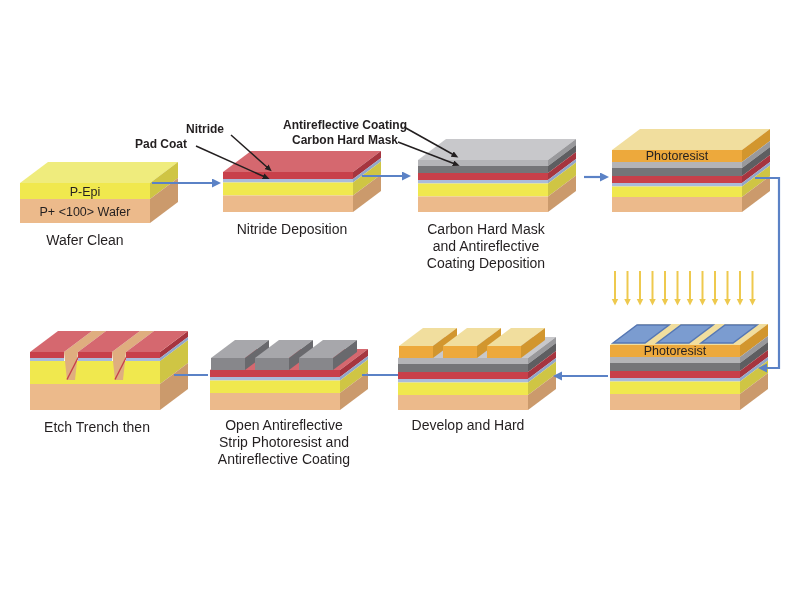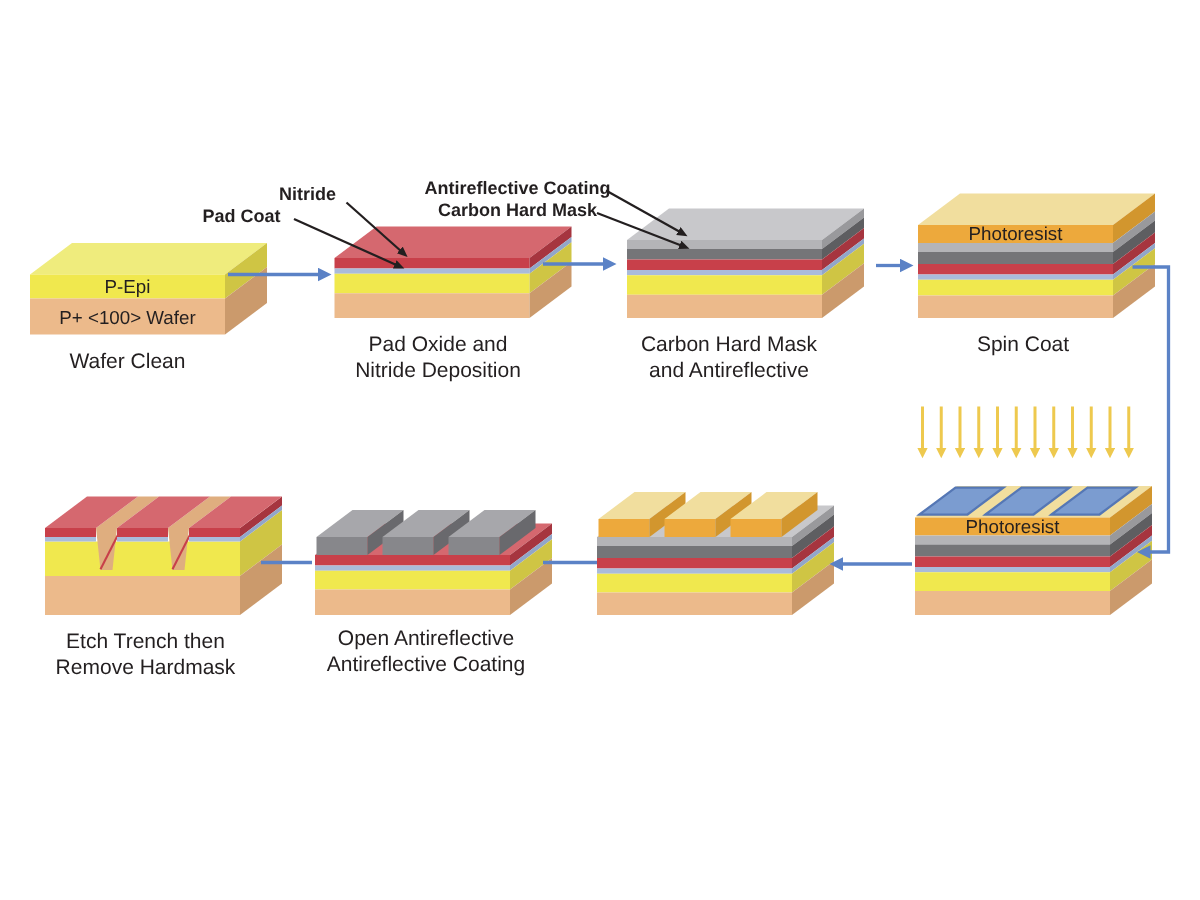--- a/index.html
+++ b/index.html
@@ -277,39 +277,39 @@
       <rect class="f-oxide" x="101" y="28" width="34" height="3"></rect>
       <rect class="f-nitride" x="101" y="22" width="34" height="6"></rect>
       <polygon class="tp-nitride" points="101,22 129,1 163,1 135,22"></polygon>
     </g>
   </svg>
 
   <div class="step-label" style="left:15px;top:232px;width:140px">
     <div>Wafer Clean</div>
   </div>
   <div class="step-label" style="left:212px;top:221px;width:160px">
-    <div>Pad Oxide and</div>
     <div>Nitride Deposition</div>
   </div>
   <div class="step-label" style="left:396px;top:221px;width:180px">
     <div>Carbon Hard Mask</div>
     <div>and Antireflective</div>
+    <div>Coating Deposition</div>
   </div>
   <div class="step-label" style="left:602px;top:221px;width:160px">
-    <div>Spin Coat</div>
   </div>
   <div class="step-label" style="left:388px;top:417px;width:160px">
+    <div>Develop and Hard</div>
   </div>
   <div class="step-label" style="left:189px;top:417px;width:190px">
     <div>Open Antireflective</div>
+    <div>Strip Photoresist and</div>
     <div>Antireflective Coating</div>
   </div>
   <div class="step-label" style="left:17px;top:419px;width:160px">
     <div>Etch Trench then</div>
-    <div>Remove Hardmask</div>
   </div>
 
   <div class="callout" style="left:186px;top:122px">
     <span>Nitride</span>
   </div>
   <div class="callout" style="left:135px;top:137px">
     <span>Pad Coat</span>
   </div>
   <div class="callout center" style="left:280px;top:118px;width:130px">
     <div>Antireflective Coating</div>

